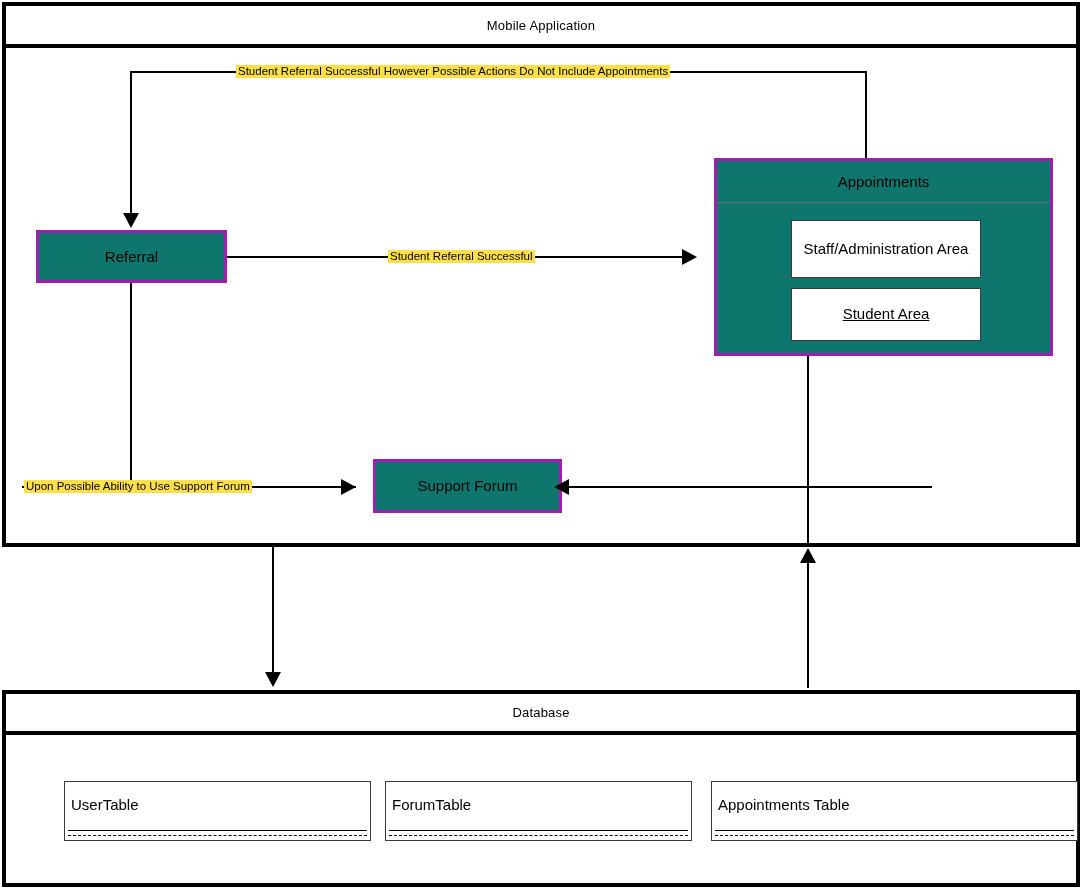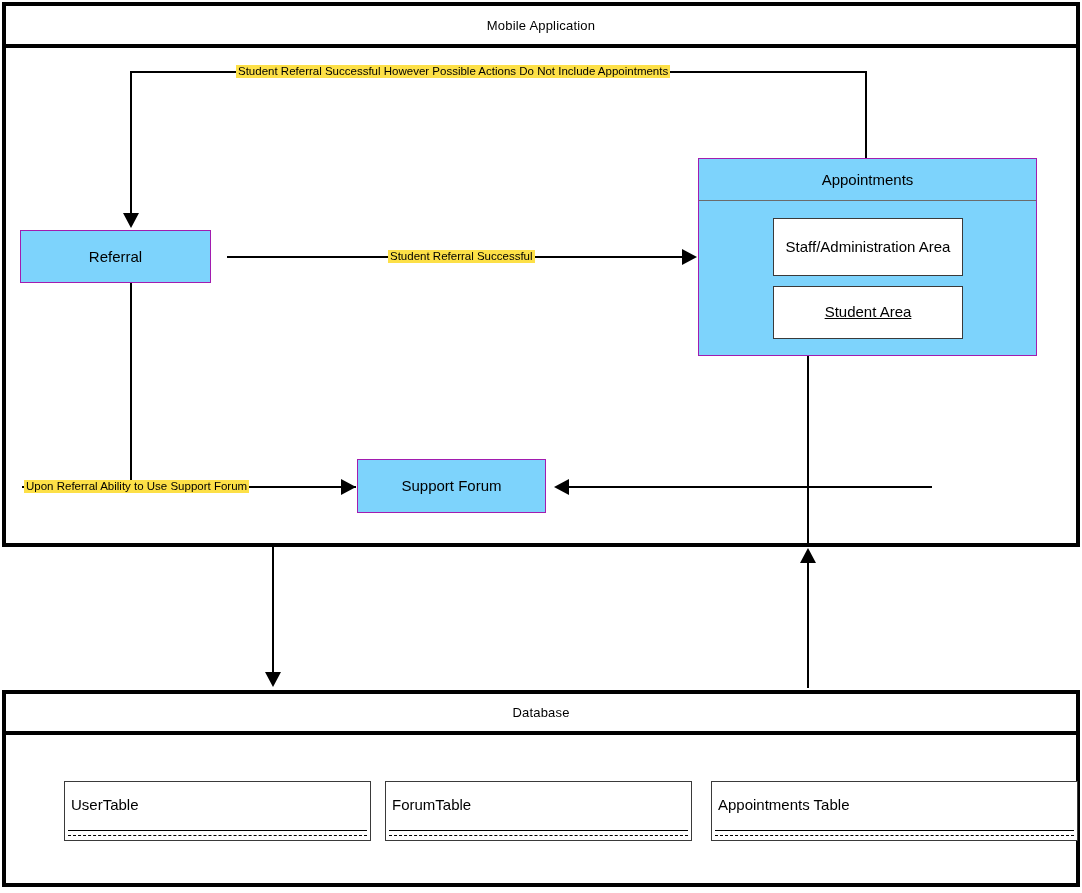--- a/index.html
+++ b/index.html
@@ -42,30 +42,31 @@
   }
   .container-body {
     position: absolute;
     left: 0;
     right: 0;
     bottom: 0;
   }
   
   .box {
     position: absolute;
-    border: 1px solid #a21caf;
-    background: #7dd3fc;
+    border: 3px solid #a21caf;
+    background: #0f766e;
     box-sizing: border-box;
     display: flex;
     align-items: center;
     justify-content: center;
     text-align: center;
     font-size: 15px;
     line-height: 1.2;
     color: #000000;
+    margin-left: 16px;
   }
   .subbox {
     position: absolute;
     border: 1px solid #3a3a3a;
     background: #ffffff;
     box-sizing: border-box;
     display: flex;
     align-items: center;
     justify-content: center;
     text-align: center;
@@ -188,21 +189,21 @@
       <span>Student Area</span>
     </div>
   </div>
 
   <div class="vline" style="left:807px; top:356px; height:131px;"></div>
 
   <div class="vline" style="left:130px; top:283px; height:204px;"></div>
 
   <div class="hline" style="left:22px; top:486px; width:334px;"></div>
   <div class="arrow right" style="left:341px; top:479px;"></div>
-  <div class="edge-label" style="left:24px; top:480px;">Upon Referral Ability to Use Support Forum</div>
+  <div class="edge-label" style="left:24px; top:480px;">Upon Possible Ability to Use Support Forum</div>
 
   <div class="box" style="left:357px; top:459px; width:189px; height:54px;">
     <span>Support Forum</span>
   </div>
 
   <div class="hline" style="left:562px; top:486px; width:370px;"></div>
   <div class="arrow left" style="left:554px; top:479px;"></div>
 
   <div class="vline" style="left:807px; top:486px; height:60px;"></div>
 

